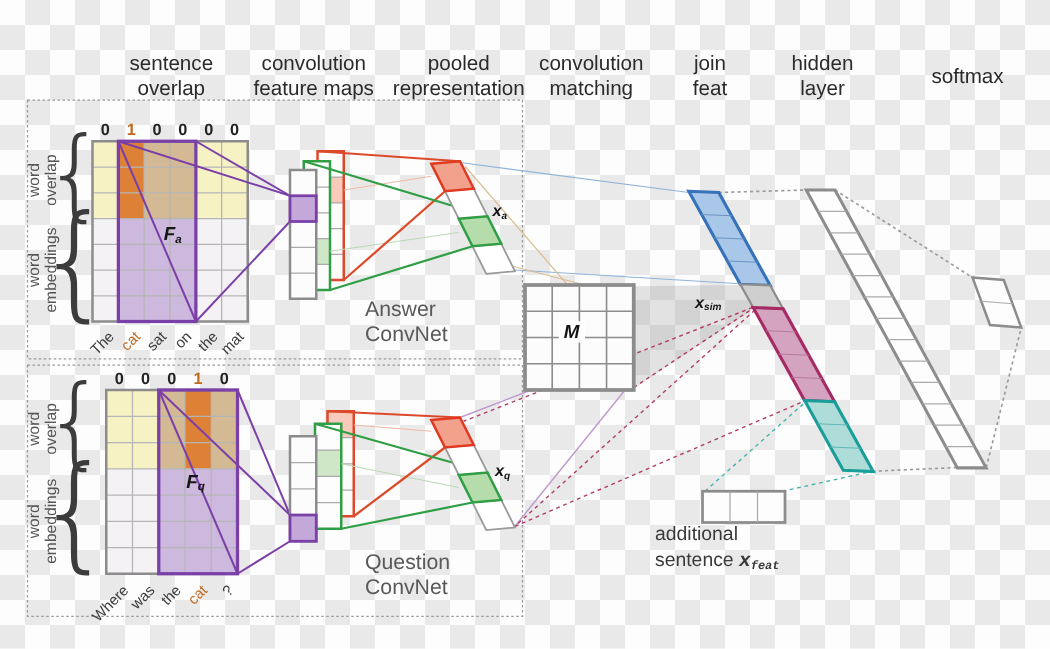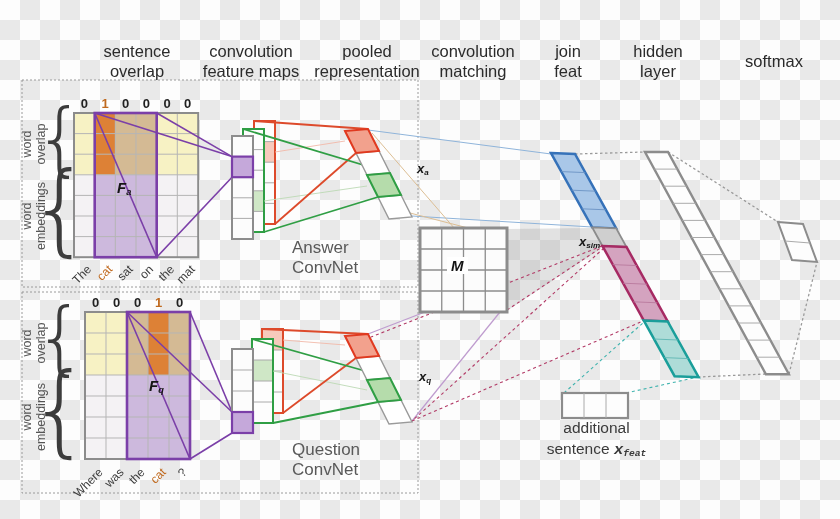--- a/index.html
+++ b/index.html
@@ -25,24 +25,24 @@
   .axis{font:12.5px "Liberation Sans",sans-serif;fill:#555;text-anchor:middle;}
   .brace{fill:#3c3c3c;text-anchor:middle;font-family:"DejaVu Sans",sans-serif;font-weight:200;}
   .graydot{stroke:#9a9a9a;stroke-width:1.3;stroke-dasharray:2.5 2.5;fill:none;}
   .crimdot{stroke:#b23a66;stroke-width:1.1;stroke-dasharray:3 3;fill:none;}
   .tealdot{stroke:#3fb3ae;stroke-width:1.1;stroke-dasharray:3 3;fill:none;}
   
   .hdr{position:absolute;width:150px;text-align:center;font:16.5px/1.22 "Liberation Sans",sans-serif;color:#2b2b2b;white-space:pre-line;}
   .convnet{position:absolute;width:120px;font:17px/1.2 "Liberation Sans",sans-serif;color:#595959;white-space:pre-line;}
   .mathlbl{position:absolute;font-style:italic;font-weight:bold;color:#151515;}
   .flab{font-size:15px;}
-  .xlab{font-size:13px;margin-left:23px;}
+  .xlab{font-size:13px;}
   .mlabel{position:absolute;background:#ffffff;padding:0 4px;font:italic bold 15px "Liberation Sans",sans-serif;color:#151515;}
   sub{font-size:0.62em;vertical-align:-0.25em;font-weight:bold;font-style:italic;}
-  .addl{position:absolute;left:524px;top:418px;width:145px;text-align:center;font:15.5px/1.35 "Liberation Sans",sans-serif;color:#3a3a3a;}
+  .addl{position:absolute;left:524px;top:418px;width:145px;text-align:left;font:15.5px/1.35 "Liberation Sans",sans-serif;color:#3a3a3a;}
   .addl i{font-weight:bold;font-family:Liberation Mono, monospace;}
 </style>
 </head>
 <body>
 
 <div class="stage">
 
 <svg width="840" height="519" viewBox="0 0 840 519">
 
   <rect class="dotbox" x="22" y="80" width="396" height="207"></rect>
@@ -286,21 +286,21 @@
 feat</div>
 <div class="hdr" style="left:583px;top:41px">hidden
 layer</div>
 <div class="hdr" style="left:699px;top:51px">softmax</div>
 
 <div class="convnet" style="left:292px;top:238px">Answer
 ConvNet</div>
 <div class="convnet" style="left:292px;top:440px">Question
 ConvNet</div>
 
-<div class="mathlbl flab" style="left:117px;top:179px"><span>F</span><sub>a</sub></div>
+<div class="mathlbl flab" style="left:131px;top:179px"><span>F</span><sub>a</sub></div>
 <div class="mathlbl flab" style="left:149px;top:377px"><span>F</span><sub>q</sub></div>
 <div class="mathlbl xlab" style="left:394px;top:161px"><span>x</span><sub>a</sub></div>
 <div class="mathlbl xlab" style="left:396px;top:369px"><span>x</span><sub>q</sub></div>
 <div class="mathlbl xlab" style="left:556px;top:234px"><span>x</span><sub>sim</sub></div>
 <div class="mlabel" style="left:447px;top:257px">M</div>
 
 <div class="addl">
   <span>additional</span><br>
   <span>sentence</span>&nbsp;<i class="mathlbl-inline" style="font-weight:bold"><span>x</span><sub>feat</sub></i>
 </div>

